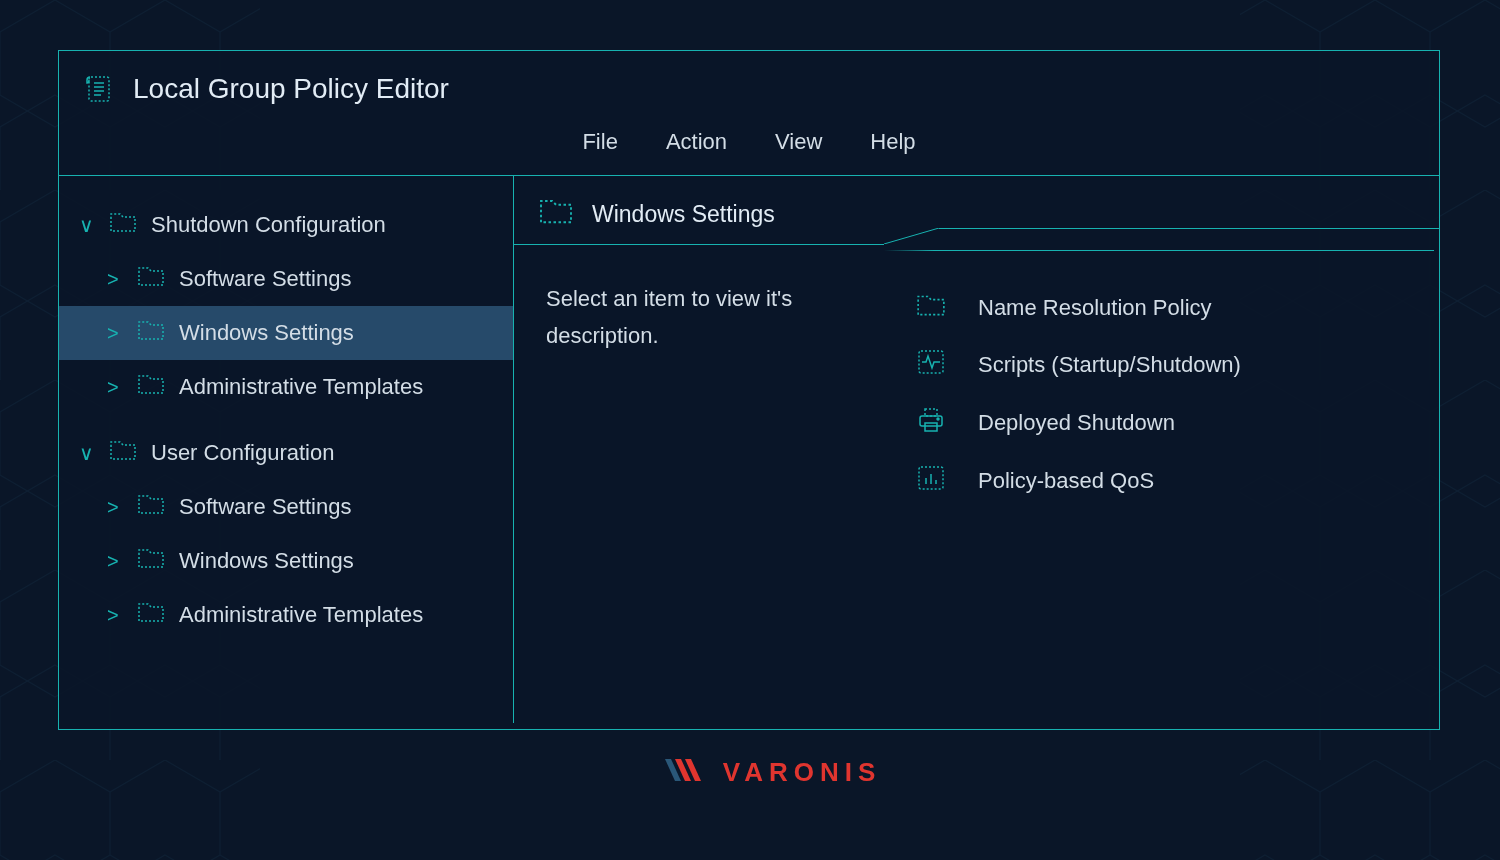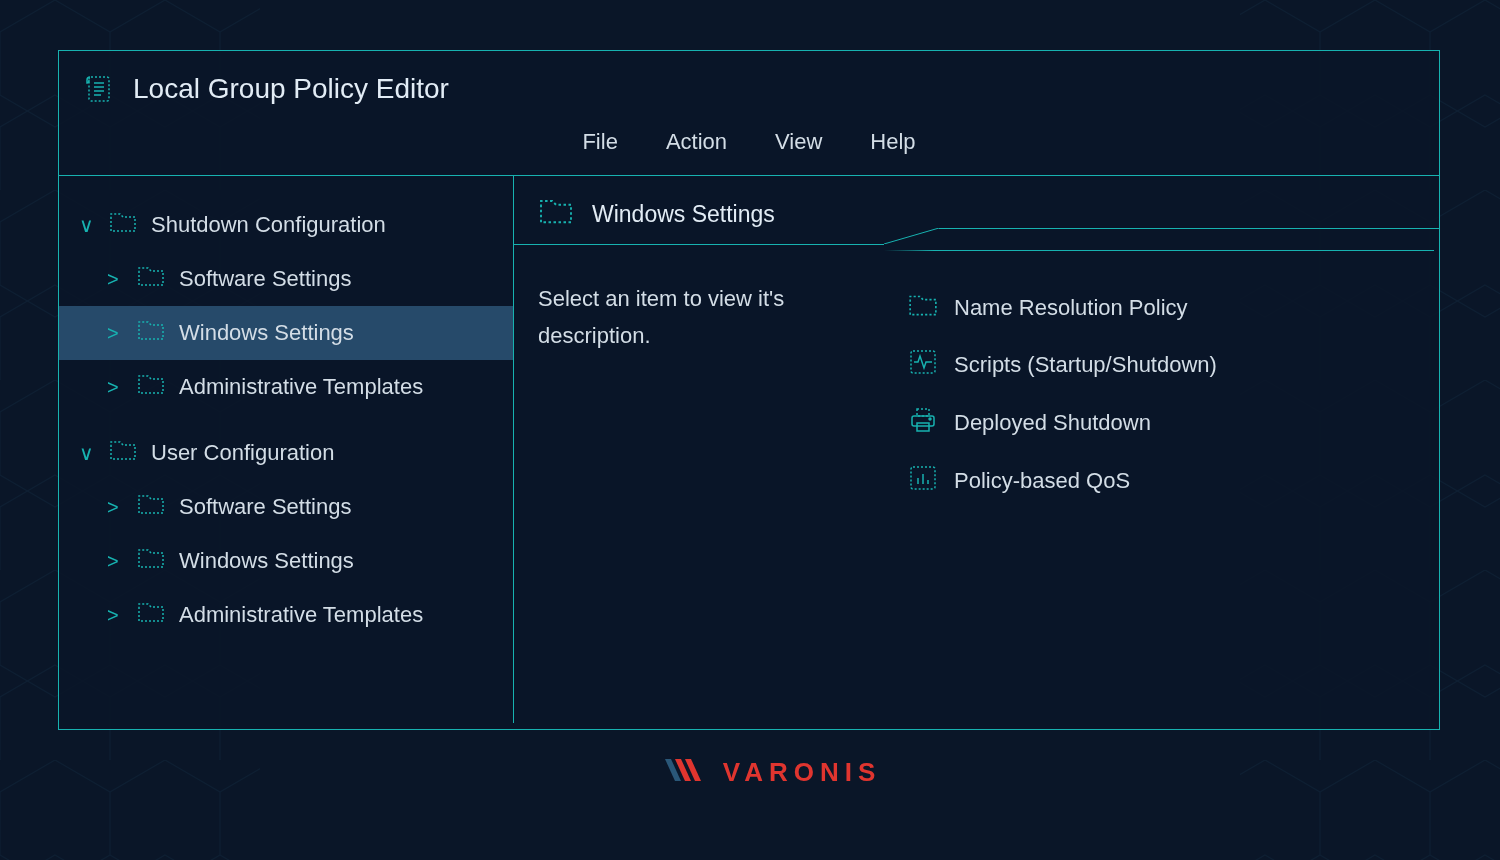--- a/index.html
+++ b/index.html
@@ -137,33 +137,34 @@
   .content-body {
     display: flex;
     padding: 30px 0 0 24px;
     gap: 30px;
   }
   .desc {
     width: 340px;
     font-size: 22px;
     line-height: 1.7;
     color: #d3dde6;
+    margin-left: 8px;
   }
   .list {
     flex: 1;
   }
   .list-header {
     font-size: 22px;
     color: #d3dde6;
     padding-bottom: 14px;
   }
   .list-item {
     display: flex;
     align-items: center;
-    gap: 16px;
+    gap: 32px;
     padding: 12px 0;
     font-size: 22px;
     cursor: pointer;
     color: #d3dde6;
   }
   .list-item svg { flex-shrink: 0; }
 
   .footer-logo {
     position: absolute;
     left: 0;

